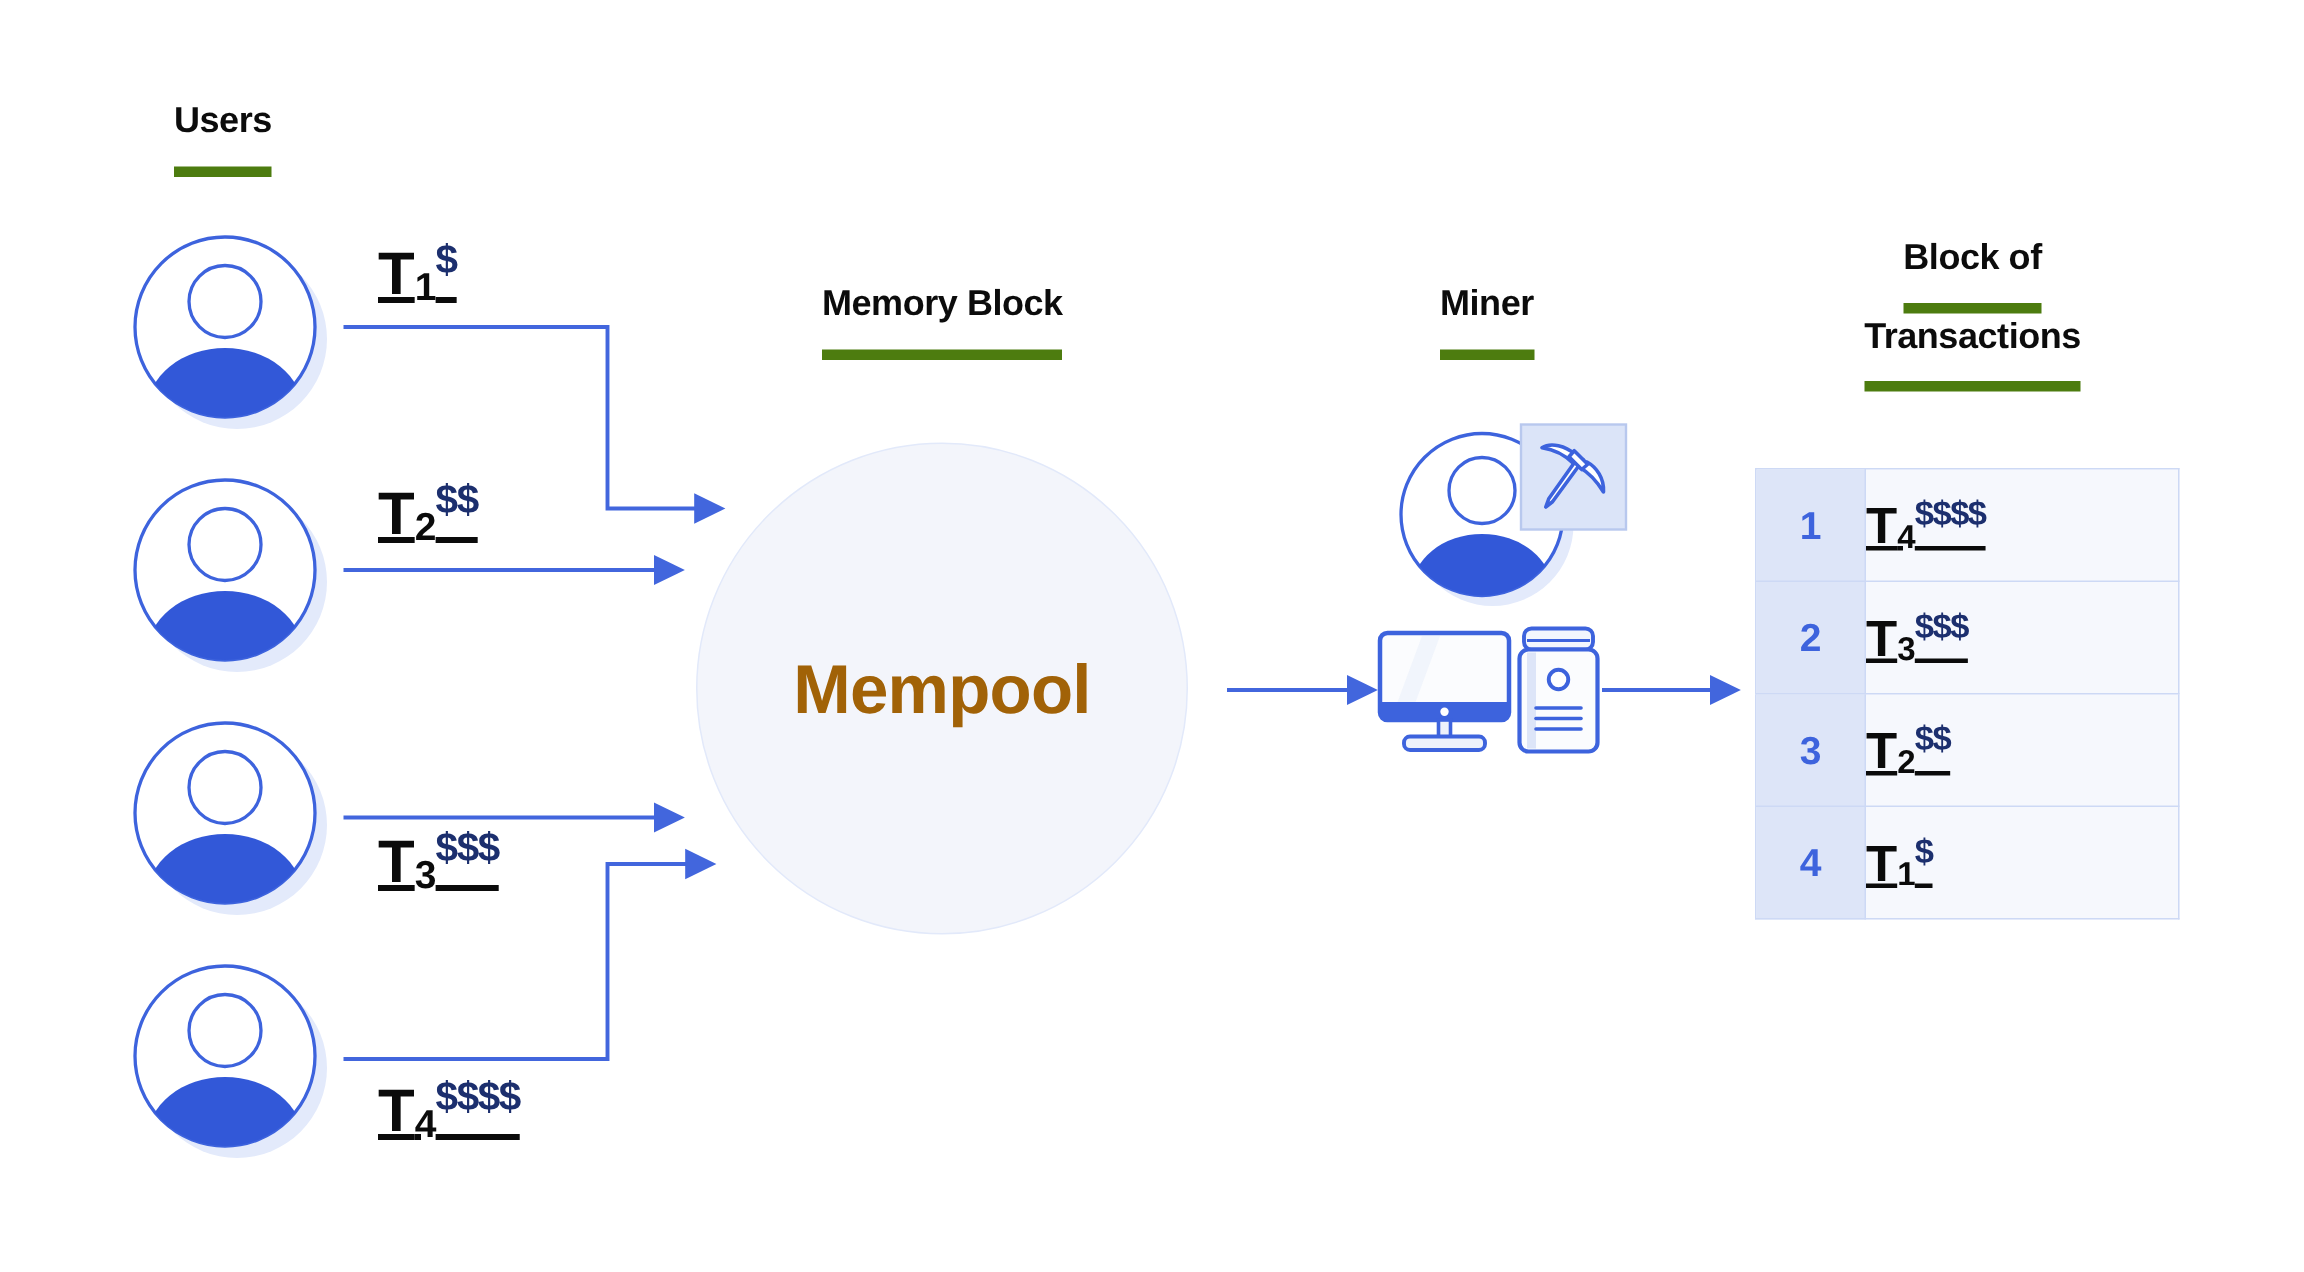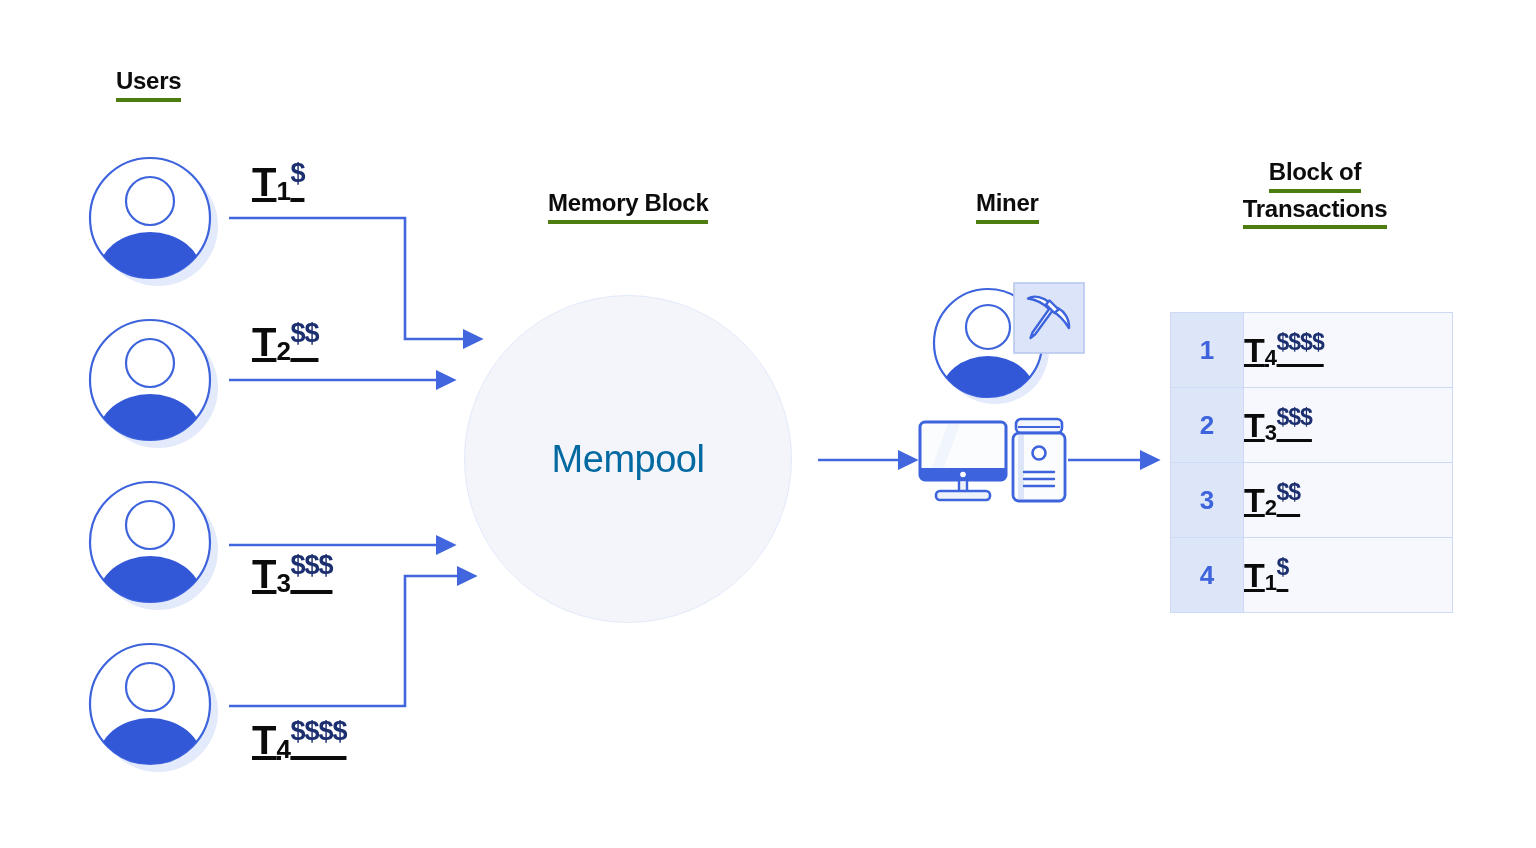--- a/index.html
+++ b/index.html
@@ -26,22 +26,22 @@
     font-family: "Liberation Sans", sans-serif;
     font-weight: bold;
     color: #0c0c0c;
     font-size: 24px;
     letter-spacing: -0.3px;
     white-space: nowrap;
     line-height: 1.28;
   }
   .heading .ul {
     display: inline-block;
-    border-bottom: 4px solid #4d7c0f;
-    padding-bottom: 1px;
+    border-bottom: 7px solid #4d7c0f;
+    padding-bottom: 14px;
   }
   .heading.center { text-align: center; }
 
   
   .txlabel {
     font-family: "Liberation Sans", sans-serif;
     font-weight: bold;
     color: #0b0b0b;
     font-size: 40px;
     white-space: nowrap;
@@ -66,23 +66,23 @@
     border-radius: 50%;
     background: #f3f5fb;
     border: 1.5px solid #e2e9fa;
     box-sizing: border-box;
     display: flex;
     align-items: center;
     justify-content: center;
   }
   #mempool-label {
     font-family: "Liberation Sans", sans-serif;
-    font-weight: normal;
-    font-size: 38px;
-    color: #0369a1;
+    font-weight: bold;
+    font-size: 46px;
+    color: #a16207;
     letter-spacing: -0.5px;
   }
 
   
   #block-table {
     border-collapse: collapse;
     table-layout: fixed;
   }
   #block-table td {
     border: 1px solid #cdd9f5;
@@ -114,21 +114,21 @@
 <div id="stage">
 
   <div class="abs heading" style="left:116px; top:66px;">
     <span class="ul">Users</span>
   </div>
 
   <div class="abs heading" style="left:548px; top:188px;">
     <span class="ul">Memory Block</span>
   </div>
 
-  <div class="abs heading" style="left:960px; top:188px;margin-left:16px;">
+  <div class="abs heading" style="left:960px; top:188px;">
     <span class="ul">Miner</span>
   </div>
 
   <div class="abs heading center" style="left:1190px; top:157px; width:250px;">
     <div><span class="ul">Block of</span></div>
     <div style="margin-top:1px;"><span class="ul">Transactions</span></div>
   </div>
 
   <div class="abs" style="left:84px; top:152px;">
     <svg width="140" height="140" viewBox="0 0 140 140">

